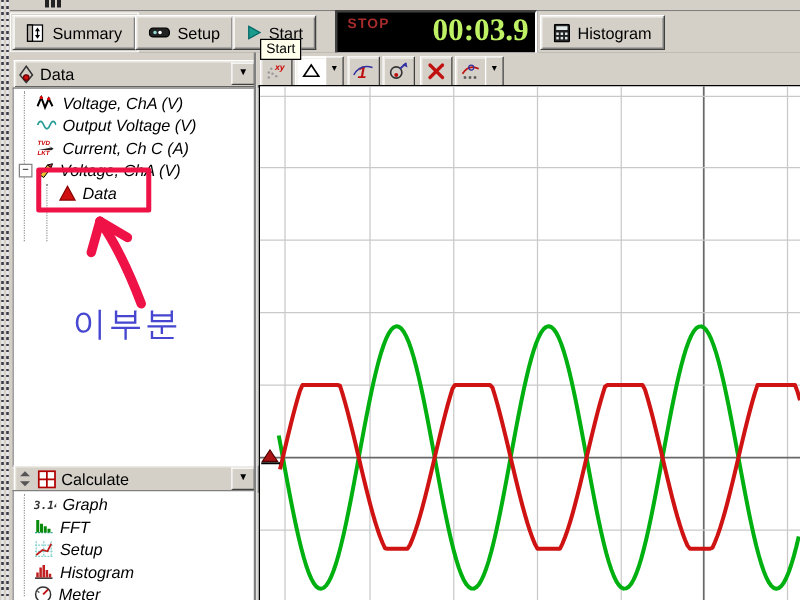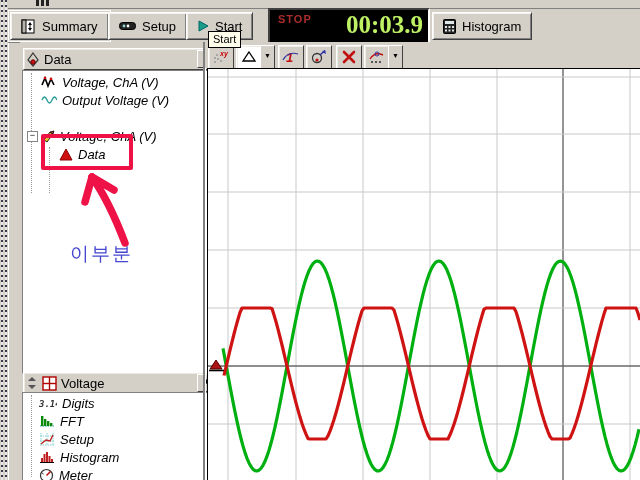--- a/index.html
+++ b/index.html
@@ -22,34 +22,34 @@
   .win-btn.focused{outline:1px solid #fdfdfd;outline-offset:1px;}
   .timer{position:absolute;left:260px;top:-1px;width:158px;height:32px;background:#000;
      border:2px solid;border-color:#404040 #ffffff #ffffff #404040;}
   .timer .stop{position:absolute;left:8px;top:3px;font-size:11px;font-weight:bold;color:#a82c2c;letter-spacing:1px;}
   .timer .digits{position:absolute;right:5px;top:1px;font-family:Liberation Serif, serif;font-weight:bold;
      font-size:25px;color:#bef264;letter-spacing:0px;}
   .tooltip{position:absolute;left:208px;top:31px;height:15px;padding:0 4px;background:#ffffec;border:1px solid #000;
      font-size:11px;line-height:15px;color:#000;z-index:40;}
 
   
-  .summary-panel{position:absolute;left:20px;top:42px;width:197px;height:438px;background:#d4d0c8;}
+  .summary-panel{position:absolute;left:8px;top:42px;width:197px;height:438px;background:#d4d0c8;}
   .sec-header{position:absolute;left:3px;width:190px;height:20px;background:#d4d0c8;display:flex;align-items:center;gap:4px;
      border:1px solid;border-color:#ffffff #404040 #404040 #ffffff;box-shadow:inset 1px 1px 0 #ece9e2;
      font-size:13px;color:#000;padding:0 2px;}
   .sec-header .hlabel{flex:1 1 auto;}
   .dd-btn{width:17px;height:16px;background:#d4d0c8;border:1px solid;border-color:#ffffff #404040 #404040 #ffffff;
      font-size:8px;line-height:14px;text-align:center;color:#000;}
   .white-box{position:absolute;left:2px;width:192px;background:#fff;border:1px solid;border-color:#808080 #ffffff #ffffff #808080;}
   .trow{position:absolute;left:0;height:18px;display:flex;align-items:center;font-size:13px;color:#000;white-space:nowrap;font-style:italic;}
   .trow .ticon{flex:0 0 auto;margin-right:5px;}
   .tspine{position:absolute;border-left:1px dotted #9a9a9a;}
   .expander{position:absolute;width:9px;height:9px;background:#fff;border:1px solid #848484;font-size:9px;line-height:7px;text-align:center;color:#000;}
   .hl-box{position:absolute;border:4px solid #ee1247;border-radius:2px;z-index:10;}
-  .korean{position:absolute;font-size:19px;letter-spacing:2px;color:#4646d0;font-weight:500;z-index:10;}
+  .korean{position:absolute;font-size:27px;letter-spacing:2px;color:#4646d0;font-weight:500;z-index:10;}
 
   
   .divider{position:absolute;left:203px;top:42px;width:2px;height:438px;background:#808080;border-right:1px solid #fff;}
   .graph-toolbar{position:absolute;left:205px;top:42px;width:435px;height:26px;background:#d4d0c8;}
   .gbtn{position:absolute;top:3px;width:24px;height:22px;background:#d4d0c8;border:1px solid;
      border-color:#ffffff #404040 #404040 #ffffff;box-shadow:inset 1px 1px 0 #efece6;
      display:flex;align-items:center;justify-content:center;}
   .gdd{position:absolute;top:3px;width:13px;height:22px;background:#d4d0c8;border:1px solid;
      border-color:#ffffff #404040 #404040 #ffffff;font-size:7px;line-height:20px;text-align:center;}
   .plot{position:absolute;left:207px;top:68px;width:433px;height:412px;background:#fff;border-left:1px solid #000;border-top:1px solid #000;}
@@ -141,20 +141,28 @@
         <span>Voltage, ChA (V)</span>
       </div>
 
       <div class="trow" style="top:20px;left:18px;text-align:center;">
         <svg class="ticon" width="16" height="12" viewBox="0 0 16 12">
           <path d="M1 6 Q3.5 0 6 6 T11 6 T16 6" fill="none" stroke="#2a9d96" stroke-width="1.4"></path>
         </svg>
         <span>Output Voltage (V)</span>
       </div>
 
+      <div class="trow" style="top:38px;left:18px;">
+        <svg class="ticon" width="16" height="14" viewBox="0 0 16 14">
+          <text x="1" y="5" font-size="5" fill="#c00" font-weight="bold">TVD</text>
+          <path d="M2 9 L12 7 L9 5 L14 8 L9 11 L12 9 Z" fill="#222"></path>
+          <text x="1" y="13" font-size="5" fill="#c00" font-weight="bold">LKT</text>
+        </svg>
+        <span>Current, Ch C (A)</span>
+      </div>
 
       <div class="trow" style="top:56px;left:18px;">
         <svg class="ticon" width="14" height="14" viewBox="0 0 14 14">
           <path d="M3 11 L9 3 L12 5 L6 13 Z" fill="#e8c030" stroke="#000" stroke-width="0.8"></path>
           <path d="M9 3 L12 5 L13 2 Z" fill="#d04040" stroke="#000" stroke-width="0.8"></path>
         </svg>
         <span>Voltage, ChA (V)</span>
       </div>
       <div class="expander" style="left:4px;top:60px;">−</div>
 
@@ -179,32 +187,32 @@
     <div class="sec-header" style="top:330px;">
       <svg width="12" height="14" viewBox="0 0 12 14">
         <path d="M6 1 L10 5 L2 5 Z" fill="#555"></path>
           <path d="M6 13 L10 9 L2 9 Z" fill="#555"></path>
       </svg>
       <svg width="15" height="15" viewBox="0 0 15 15">
         <rect x="1" y="1" width="13" height="13" fill="#fff" stroke="#b00000" stroke-width="1.4"></rect>
         <line x1="7.5" y1="1" x2="7.5" y2="14" stroke="#b00000" stroke-width="1.4"></line>
         <line x1="1" y1="7.5" x2="14" y2="7.5" stroke="#b00000" stroke-width="1.4"></line>
       </svg>
-      <span class="hlabel">Voltage</span>
+      <span class="hlabel">Calculate</span>
       <div class="dd-btn"><span>▼</span></div>
     </div>
 
     <div class="white-box" style="top:350px;height:88px;">
       <div class="tspine" style="left:8px;top:2px;height:82px;"></div>
 
       <div class="trow" style="top:1px;left:16px;">
         <svg class="ticon" width="18" height="12" viewBox="0 0 18 12">
           <text x="0" y="10" font-size="9" font-weight="bold" fill="#333" font-family="DejaVu Sans Mono,monospace">3.14</text>
         </svg>
-        <span>Digits</span>
+        <span>Graph</span>
       </div>
 
       <div class="trow" style="top:19px;left:16px;">
         <svg class="ticon" width="16" height="14" viewBox="0 0 16 14">
           <line x1="1" y1="12" x2="15" y2="12" stroke="#2a9d96" stroke-dasharray="1.5,1"></line>
           <rect x="2" y="2" width="2.4" height="10" fill="#0a8a0a"></rect>
             <rect x="5" y="5" width="2.4" height="7" fill="#0a8a0a"></rect>
           <rect x="8" y="7" width="2.4" height="5" fill="#0a8a0a"></rect>
             <rect x="11" y="9" width="2.4" height="3" fill="#0a8a0a"></rect>
         </svg>

